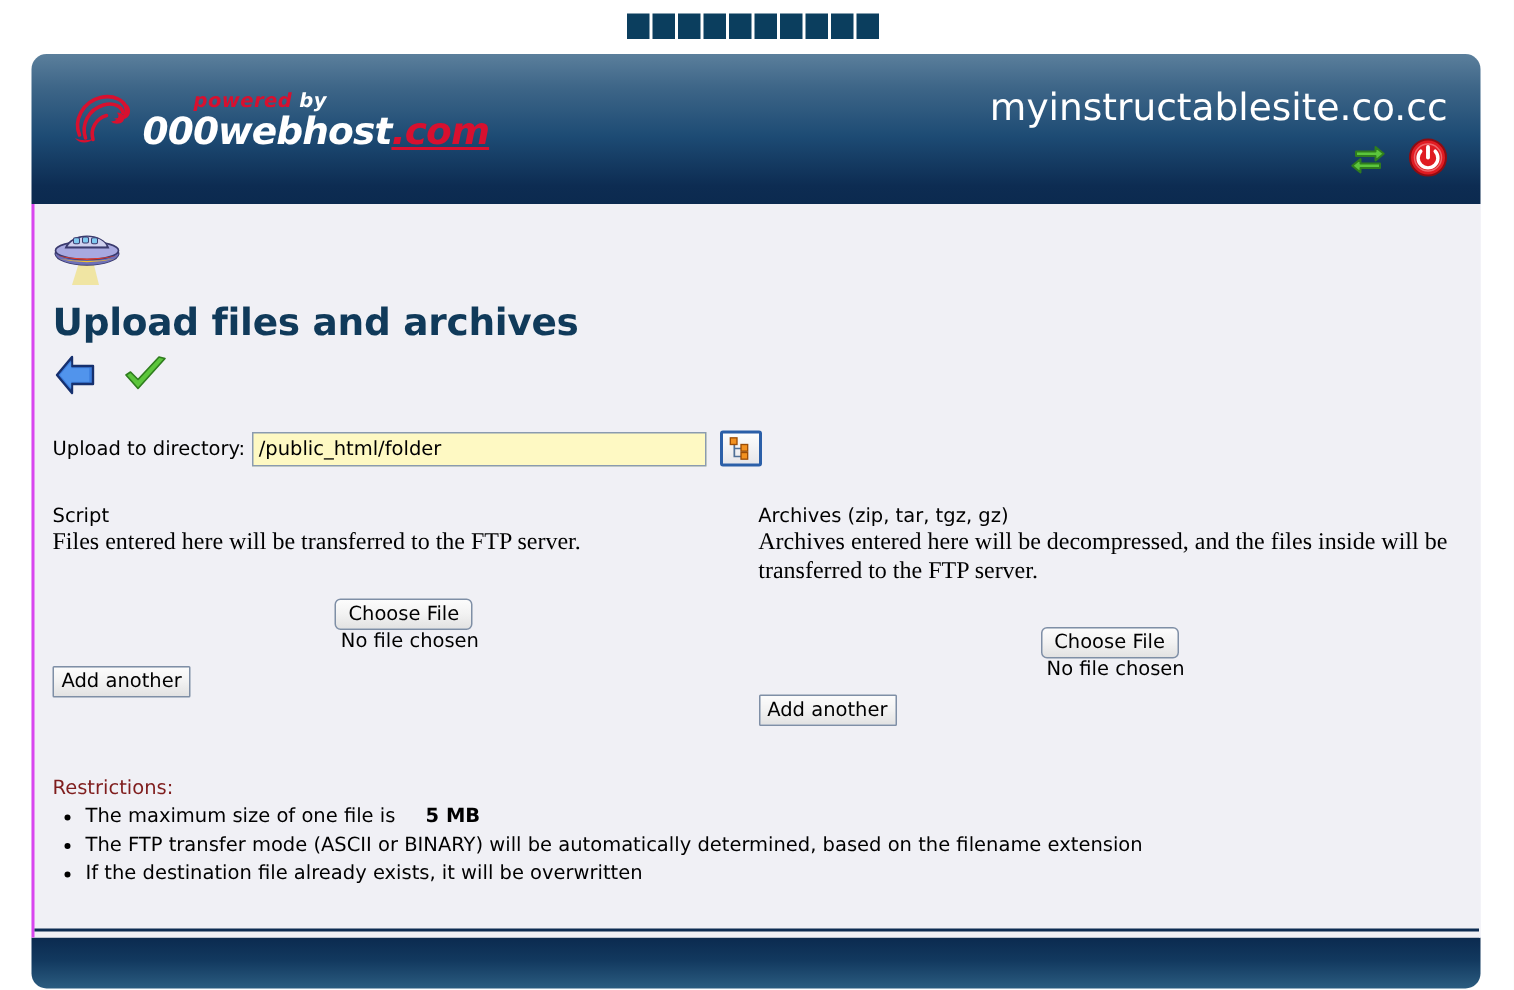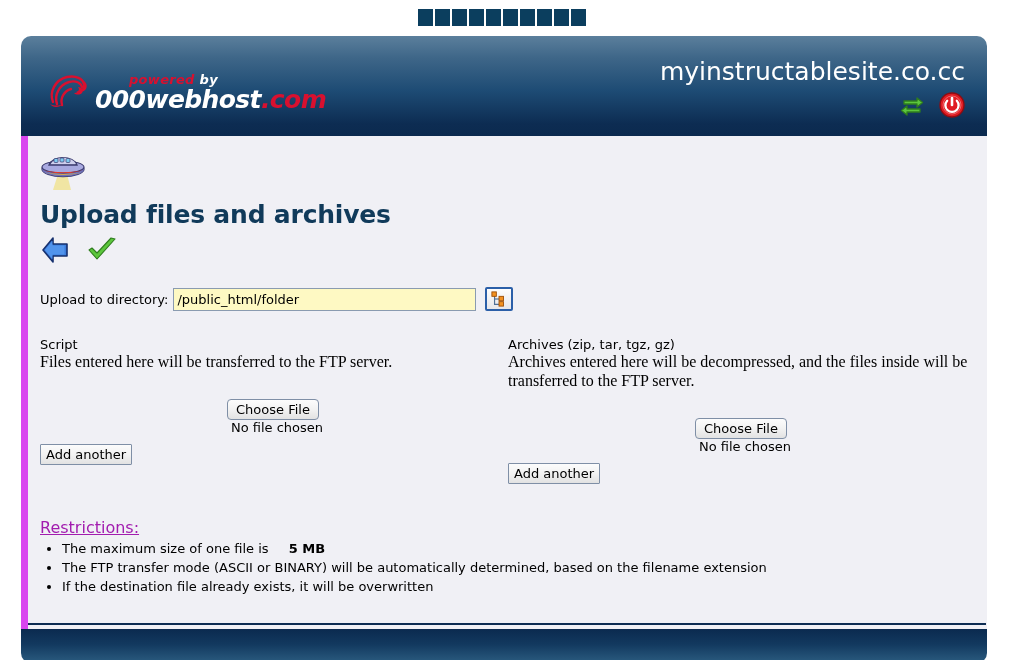--- a/index.html
+++ b/index.html
@@ -57,21 +57,21 @@
   .site-header {
     position: relative;
     height: 100px;
     border-radius: 10px 10px 0 0;
     background: linear-gradient(to bottom, #5b7f9c 0%, #3e6688 22%, #1d4b74 55%, #0d2c52 88%, #0b2a4f 100%);
     overflow: hidden;
   }
   .logo-wrap {
     position: absolute;
     left: 24px;
-    top: 32px;
+    top: 20px;
     display: flex;
     align-items: flex-end;
   }
   .logo-swirl {
     width: 46px;
     height: 44px;
     margin-right: 4px;
     flex: none;
   }
   .logo-text { line-height: 1; }
@@ -85,21 +85,21 @@
   .powered-by .pw-red { color: #d8102f; }
   .powered-by .pw-white { color: #ffffff; }
   .brand {
     font-size: 25px;
     font-weight: bold;
     font-style: italic;
     letter-spacing: -0.6px;
     line-height: 1;
   }
   .brand .b-white { color: #ffffff; }
-  .brand .b-red { color: #d8102f; }
+  .brand .b-red { color: #d8102f; text-decoration: underline; }
 
   .header-right {
     position: absolute;
     right: 22px;
     top: 22px;
     text-align: left;
   }
   .site-domain {
     color: #ffffff;
     font-size: 25px;
@@ -119,21 +119,21 @@
     display: inline-block;
     cursor: pointer;
   }
 
   
   .content {
     position: relative;
     background: #f0f0f5;
     padding: 0 0 4px 0;
     min-height: 392px;
-    border-left: 7px solid #d946ef;
+    border-left: 2px solid #d946ef;
     border-right: 1px solid #f0f0f5;
   }
   .content-inner { padding: 14px 12px 10px 12px; }
 
   .ufo-icon { width: 48px; height: 42px; display: block; margin-left: 0; }
 
   h1.page-title {
     font-size: 25px;
     color: #103a5a;
     margin: 8px 0 2px 0;
@@ -238,23 +238,22 @@
     border-radius: 1px;
     padding: 2px 5px;
     cursor: pointer;
     display: inline-block;
     line-height: 15px;
   }
 
   
   .restrictions { margin-top: 34px; }
   .restrictions-title {
-    font-size: 16px;
-    color: #a21caf;
-    text-decoration: underline;
+    font-size: 13px;
+    color: #7f1d1d;
     margin-bottom: 2px;
   }
   ul.restrictions-list {
     margin: 0;
     padding-left: 22px;
     list-style: disc;
   }
   ul.restrictions-list li {
     font-size: 13px;
     color: #000000;

